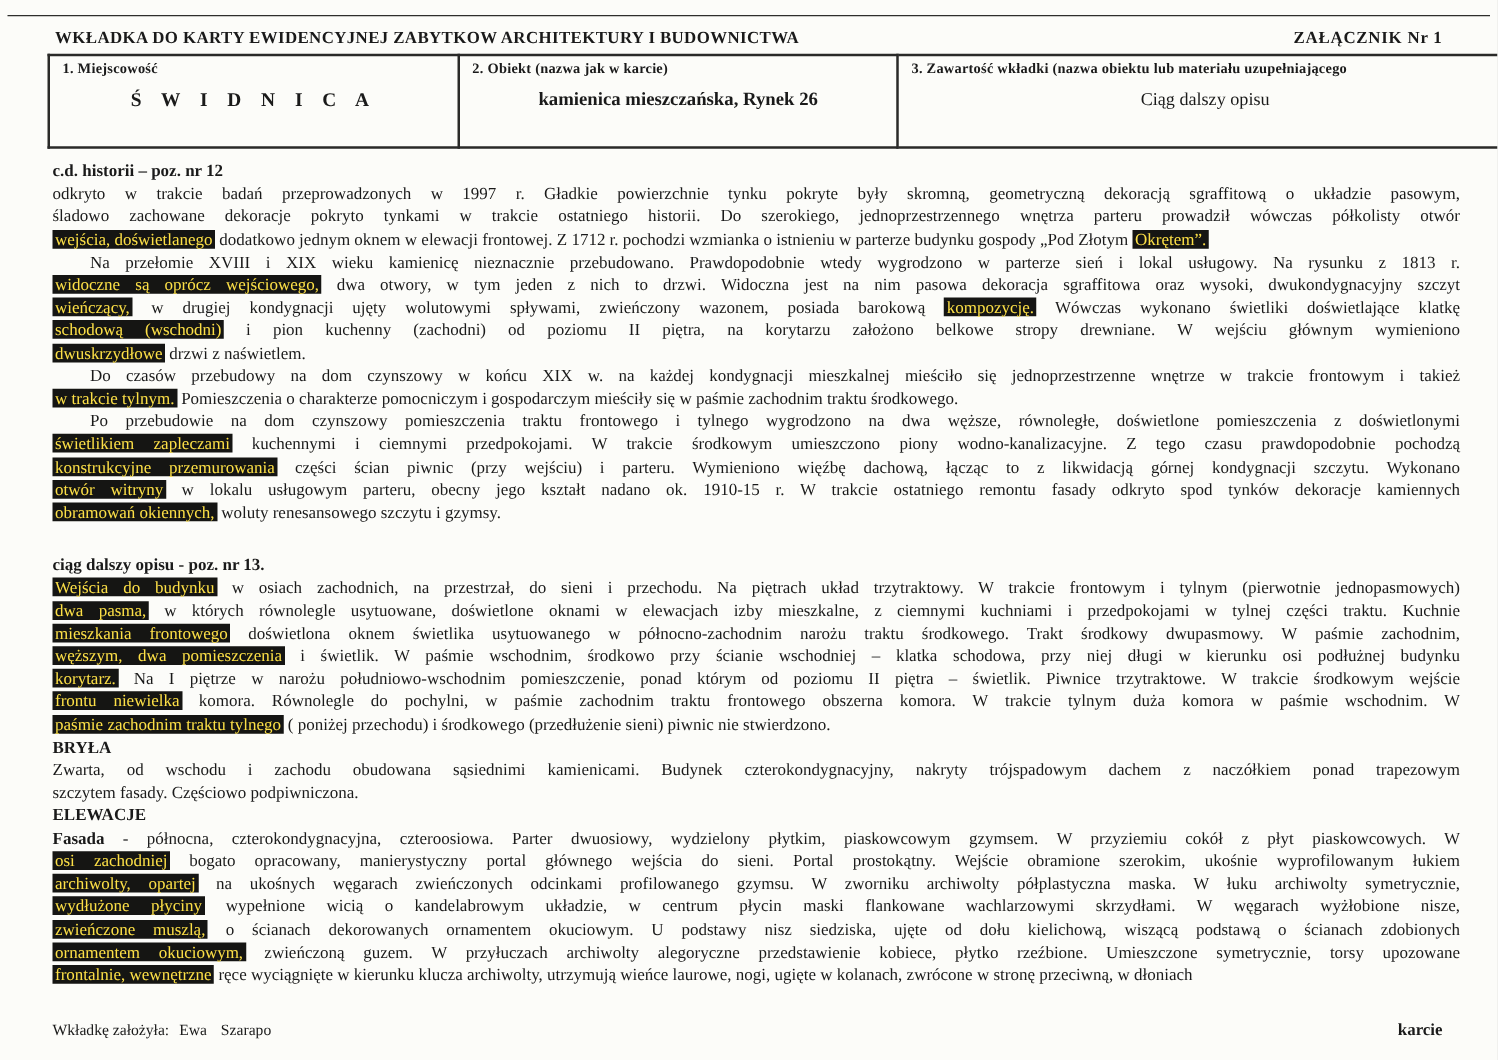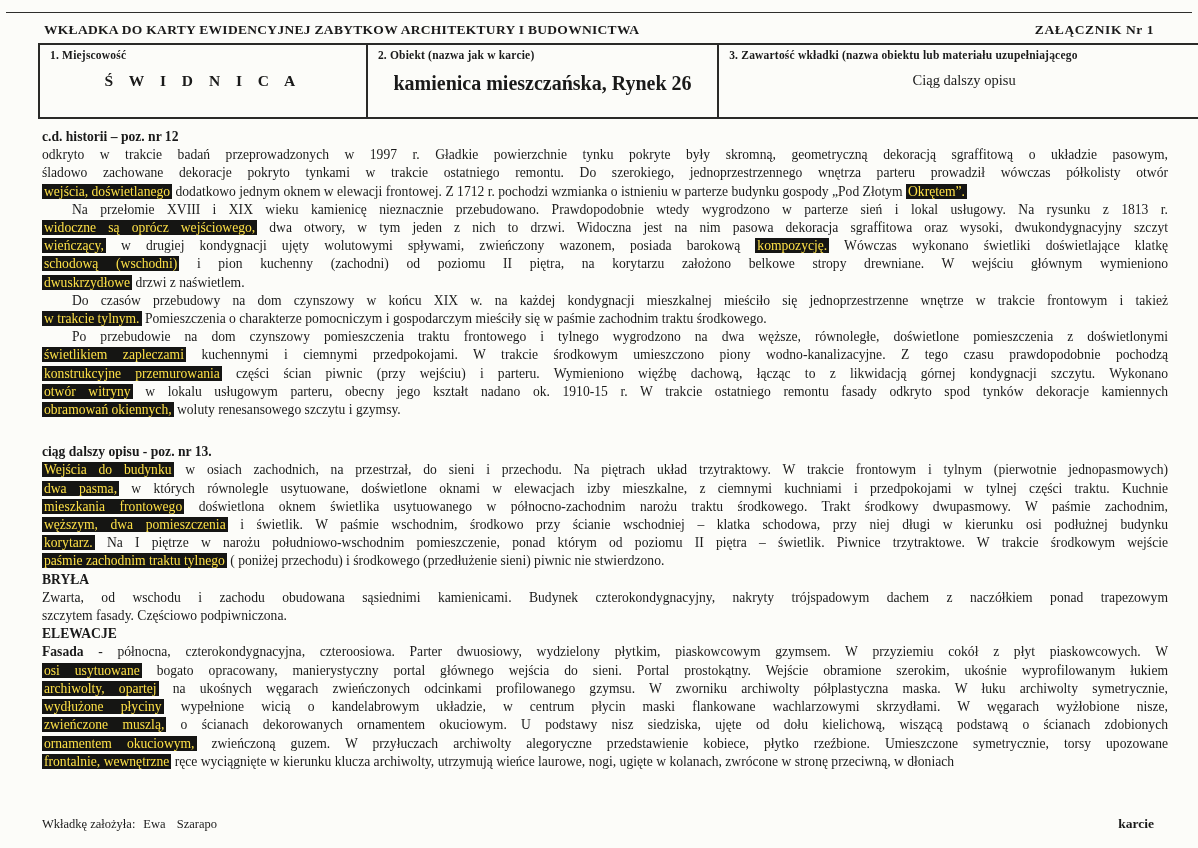--- a/index.html
+++ b/index.html
@@ -25,21 +25,21 @@
 
   .id-table {
     border-collapse:collapse; table-layout:fixed;
     margin:3px 36px 0 38px; width:1173px;padding-left:28px;
   }
   .id-table td {
     border:2px solid #2a2a28; vertical-align:top;
     padding:4px 10px 8px; height:60px;
   }
   .cell-label { font-size:11.5px; font-weight:bold; letter-spacing:.2px; }
-  .cell-value { text-align:center; margin-top:11px; font-size:20px; }
+  .cell-value { text-align:center; margin-top:11px; font-size:15px; }
   .v-bold { font-weight:bold; }
   .v-spaced { letter-spacing:6px; font-size:15.5px; }
   .v-plain { font-weight:normal; font-size:14.5px; }
 
   .body-text {
     padding:9px 30px 0 42px;
     font-size:13.6px; line-height:18.2px;
   }
   .bh { font-weight:bold; }
   .bh.gap { margin-top:24px; }
@@ -89,21 +89,21 @@
         <div class="cell-value v-plain">Ciąg dalszy opisu</div>
       </td>
     </tr>
   </tbody>
     </table>
 
   <div class="body-text" id="doc-body">
       <div class="bh">c.d. historii – poz. nr 12</div>
       <div class="para">
         <div class="jline">odkryto w trakcie badań przeprowadzonych w 1997 r. Gładkie powierzchnie tynku pokryte były skromną, geometryczną dekoracją sgraffitową o układzie pasowym,</div>
-        <div class="jline">śladowo zachowane dekoracje pokryto tynkami w trakcie ostatniego remontu. Do szerokiego, jednoprzestrzennego wnętrza parteru prowadził wówczas półkolisty otwór</div>
+        <div class="jline">śladowo zachowane dekoracje pokryto tynkami w trakcie ostatniego historii. Do szerokiego, jednoprzestrzennego wnętrza parteru prowadził wówczas półkolisty otwór</div>
         <div class="jline last"><span class="hl">wejścia, doświetlanego</span> dodatkowo jednym oknem w elewacji frontowej. Z 1712 r. pochodzi wzmianka o istnieniu w parterze budynku gospody „Pod Złotym <span class="hl">Okrętem”.</span></div>
       </div>
       <div class="para">
         <div class="jline ind">Na przełomie XVIII i XIX wieku  kamienicę nieznacznie przebudowano. Prawdopodobnie wtedy wygrodzono w parterze sień i lokal usługowy. Na rysunku z 1813 r.</div>
         <div class="jline"><span class="hl">widoczne są oprócz wejściowego,</span> dwa otwory, w tym jeden z nich to drzwi. Widoczna jest na nim pasowa dekoracja sgraffitowa oraz wysoki, dwukondygnacyjny szczyt</div>
         <div class="jline"><span class="hl">wieńczący,</span> w drugiej kondygnacji ujęty wolutowymi spływami, zwieńczony wazonem, posiada barokową <span class="hl">kompozycję.</span> Wówczas wykonano świetliki doświetlające klatkę</div>
         <div class="jline"><span class="hl">schodową (wschodni)</span> i pion kuchenny (zachodni) od poziomu II piętra, na korytarzu założono belkowe stropy drewniane. W wejściu głównym wymieniono</div>
         <div class="jline last"><span class="hl">dwuskrzydłowe</span> drzwi z naświetlem.</div>
       </div>
       <div class="para">
@@ -117,31 +117,32 @@
         <div class="jline"><span class="hl">otwór witryny</span> w lokalu usługowym parteru, obecny jego kształt nadano ok. 1910-15 r. W trakcie ostatniego remontu fasady odkryto spod tynków dekoracje kamiennych</div>
         <div class="jline last"><span class="hl">obramowań okiennych,</span> woluty renesansowego szczytu i gzymsy.</div>
       </div>
       <div class="bh gap">ciąg dalszy opisu - poz. nr 13.</div>
       <div class="para">
         <div class="jline"><span class="hl">Wejścia do budynku</span> w osiach zachodnich, na przestrzał, do sieni i przechodu. Na piętrach układ trzytraktowy. W trakcie frontowym i tylnym (pierwotnie jednopasmowych)</div>
         <div class="jline"><span class="hl">dwa pasma,</span> w których równolegle usytuowane, doświetlone oknami w elewacjach izby mieszkalne, z ciemnymi kuchniami i przedpokojami w tylnej części traktu. Kuchnie</div>
         <div class="jline"><span class="hl">mieszkania frontowego</span> doświetlona oknem świetlika usytuowanego w północno-zachodnim narożu traktu środkowego. Trakt środkowy dwupasmowy. W paśmie zachodnim,</div>
         <div class="jline"><span class="hl">węższym, dwa pomieszczenia</span> i świetlik. W paśmie wschodnim, środkowo przy ścianie wschodniej – klatka schodowa, przy niej długi w kierunku osi podłużnej budynku</div>
         <div class="jline"><span class="hl">korytarz.</span> Na I piętrze w narożu południowo-wschodnim pomieszczenie, ponad którym od poziomu II piętra – świetlik. Piwnice trzytraktowe. W trakcie środkowym wejście</div>
+        <div class="jline"><span class="hl">frontu niewielka</span> komora. Równolegle do pochylni, w paśmie zachodnim traktu frontowego obszerna komora. W trakcie tylnym duża komora w paśmie wschodnim. W</div>
         <div class="jline last"><span class="hl">paśmie zachodnim traktu tylnego</span> ( poniżej przechodu) i środkowego (przedłużenie sieni) piwnic nie stwierdzono.</div>
       </div>
       <div class="bh">BRYŁA</div>
       <div class="para">
         <div class="jline">Zwarta, od wschodu i zachodu obudowana sąsiednimi kamienicami. Budynek czterokondygnacyjny, nakryty  trójspadowym dachem z naczółkiem ponad trapezowym</div>
         <div class="jline last">szczytem fasady. Częściowo podpiwniczona.</div>
       </div>
       <div class="bh">ELEWACJE</div>
       <div class="para">
         <div class="jline"><b>Fasada</b> - północna, czterokondygnacyjna, czteroosiowa. Parter dwuosiowy, wydzielony płytkim, piaskowcowym gzymsem. W przyziemiu cokół z płyt piaskowcowych. W</div>
-        <div class="jline"><span class="hl">osi usytuowane</span> bogato opracowany, manierystyczny portal głównego wejścia do sieni. Portal prostokątny. Wejście obramione szerokim, ukośnie wyprofilowanym łukiem</div>
+        <div class="jline"><span class="hl">osi zachodniej</span> bogato opracowany, manierystyczny portal głównego wejścia do sieni. Portal prostokątny. Wejście obramione szerokim, ukośnie wyprofilowanym łukiem</div>
         <div class="jline"><span class="hl">archiwolty, opartej</span> na ukośnych węgarach zwieńczonych odcinkami profilowanego gzymsu. W zworniku archiwolty półplastyczna maska. W łuku archiwolty symetrycznie,</div>
         <div class="jline"><span class="hl">wydłużone płyciny</span> wypełnione wicią o kandelabrowym układzie, w centrum płycin maski flankowane wachlarzowymi skrzydłami. W węgarach wyżłobione nisze,</div>
         <div class="jline"><span class="hl">zwieńczone muszlą,</span> o ścianach dekorowanych ornamentem okuciowym. U podstawy nisz siedziska, ujęte od dołu kielichową, wiszącą podstawą o ścianach zdobionych</div>
         <div class="jline"><span class="hl">ornamentem okuciowym,</span> zwieńczoną guzem. W przyłuczach archiwolty alegoryczne przedstawienie kobiece, płytko rzeźbione. Umieszczone symetrycznie, torsy upozowane</div>
         <div class="jline last"><span class="hl">frontalnie, wewnętrzne</span> ręce wyciągnięte w kierunku klucza archiwolty, utrzymują wieńce laurowe, nogi, ugięte w kolanach, zwrócone w stronę przeciwną, w dłoniach</div>
       </div>
     </div>
 
   <div class="footer">
     <div class="footer-left">

